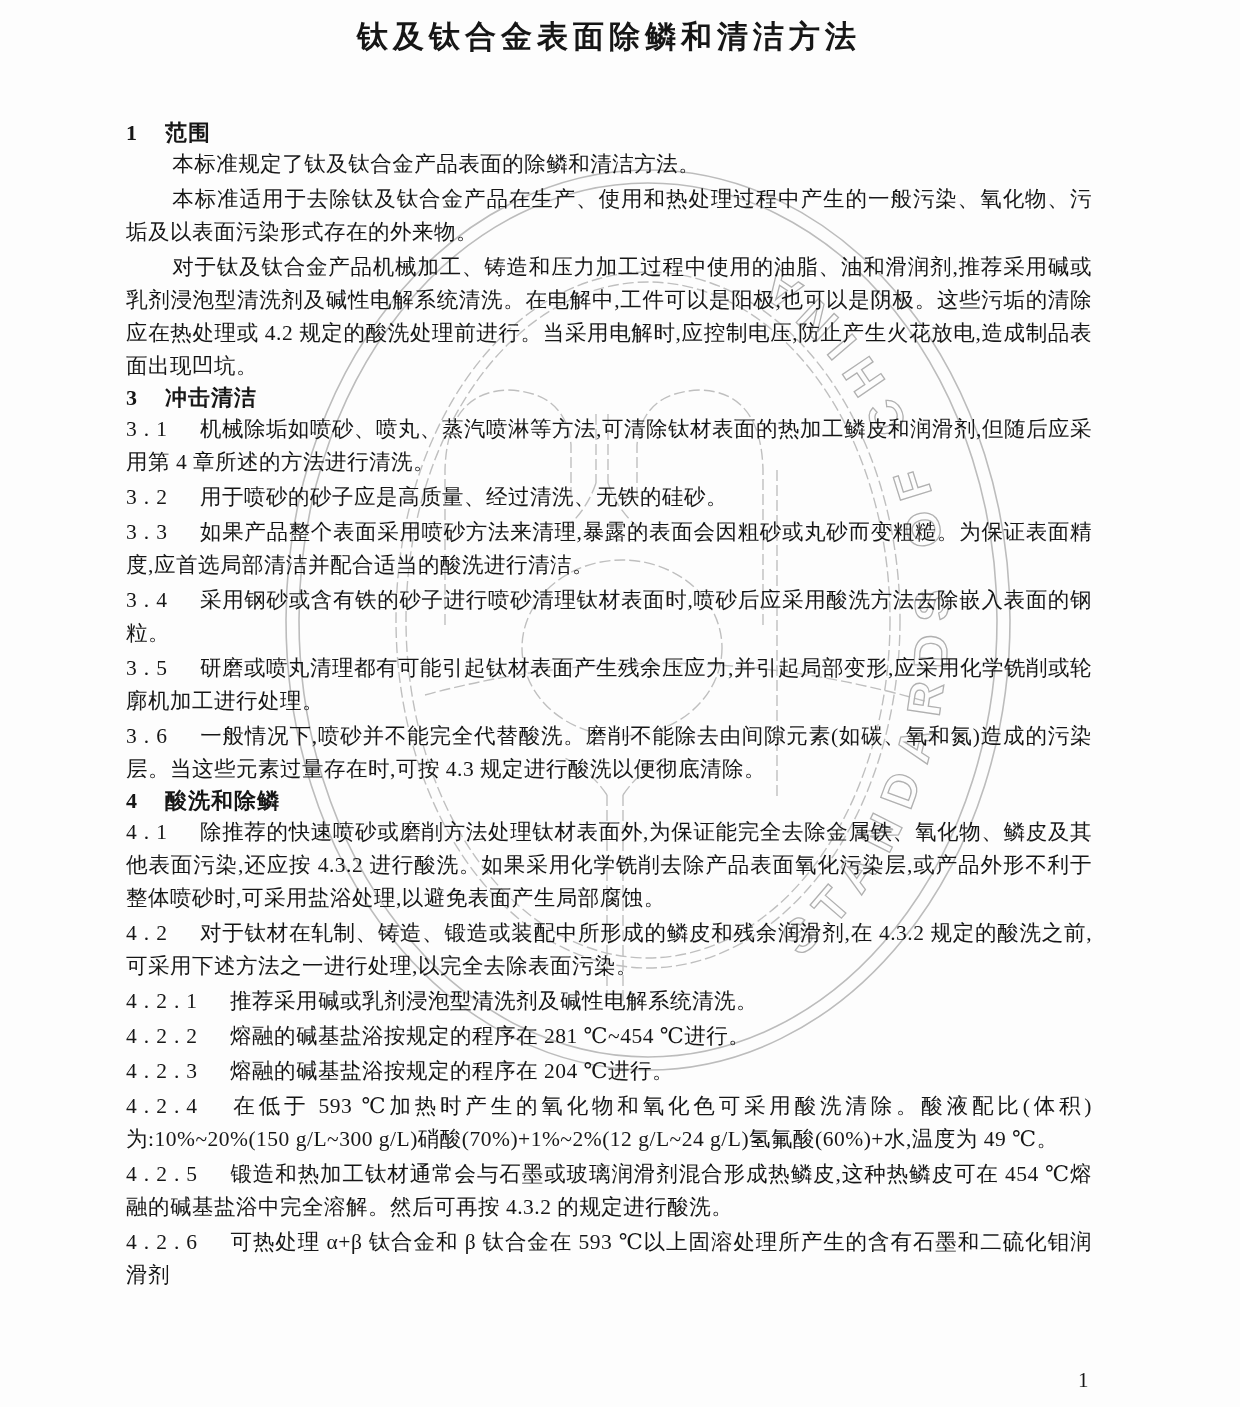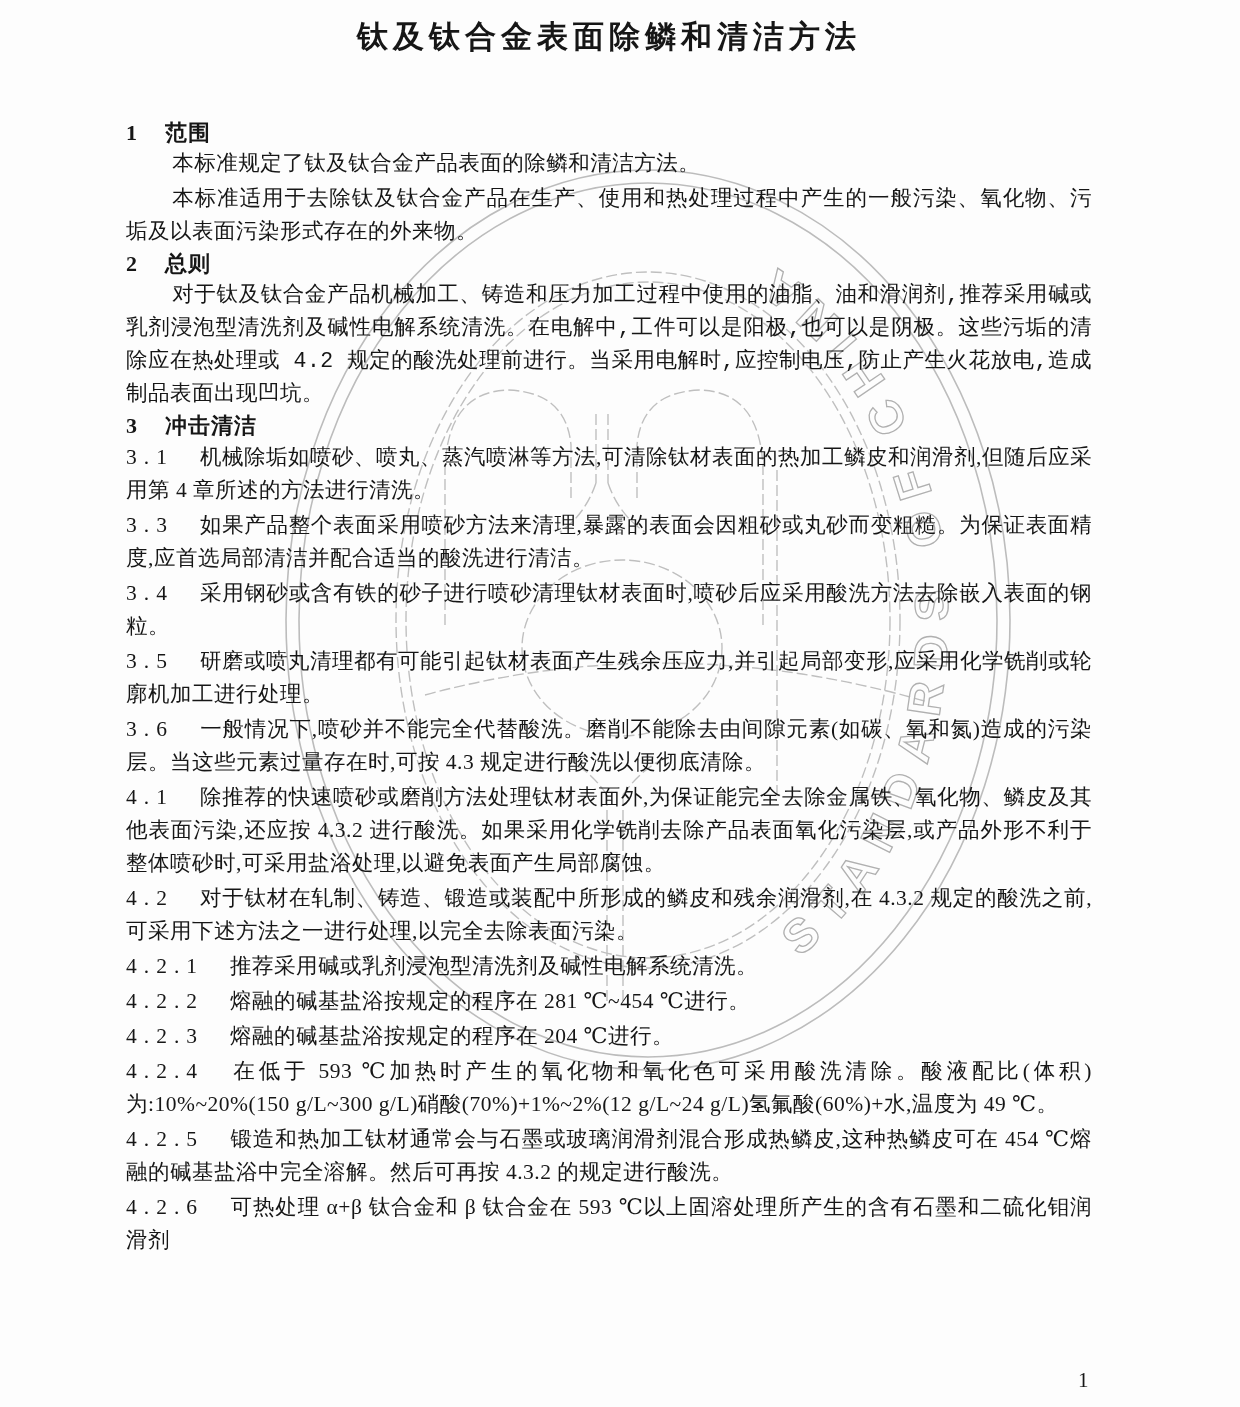--- a/index.html
+++ b/index.html
@@ -33,21 +33,21 @@
   .sec-h{
     margin:20px 0 22px 0;
     font-size:22px;font-weight:bold;line-height:26px;letter-spacing:1px;
   }
   .sec-h .n{margin-right:28px;letter-spacing:0;}
   .content p{margin:2px;}
   .para,.clause{
     font-size:21.5px;line-height:33px;letter-spacing:0.5px;
     text-align:justify;
   }
-  .para{text-indent:2.15em;font-family:Liberation Mono, monospace;}
+  .para{text-indent:2.15em;}
   .clause .n{letter-spacing:7px;margin-right:26px;}
   .page-num{
     position:absolute;left:1078px;top:1366px;z-index:2;
     font-size:21px;line-height:28px;
   }
 </style>
 </head>
 <body>
 
 <div class="page">
@@ -90,34 +90,35 @@
 
     <h1 class="doc-title">钛及钛合金表面除鳞和清洁方法</h1>
 
     <div>
       <p class="sec-h"><span class="n">1</span><span>范围</span></p>
       <p class="para">本标准规定了钛及钛合金产品表面的除鳞和清洁方法。</p>
       <p class="para">本标准适用于去除钛及钛合金产品在生产、使用和热处理过程中产生的一般污染、氧化物、污垢及以表面污染形式存在的外来物。</p>
     </div>
 
     <div>
-      <p class="sec-h"><span class="n">2</span><span>总则</span></p>
       <p class="para">对于钛及钛合金产品机械加工、铸造和压力加工过程中使用的油脂、油和滑润剂,推荐采用碱或乳剂浸泡型清洗剂及碱性电解系统清洗。在电解中,工件可以是阳极,也可以是阴极。这些污垢的清除应在热处理或 4.2 规定的酸洗处理前进行。当采用电解时,应控制电压,防止产生火花放电,造成制品表面出现凹坑。</p>
     </div>
 
     <div>
       <p class="sec-h"><span class="n">3</span><span>冲击清洁</span></p>
       <p class="clause"><span class="n">3.1</span><span>机械除垢如喷砂、喷丸、蒸汽喷淋等方法,可清除钛材表面的热加工鳞皮和润滑剂,但随后应采用第 4 章所述的方法进行清洗。</span></p>
+      <p class="clause"><span class="n">3.2</span><span>用于喷砂的砂子应是高质量、经过清洗、无铁的硅砂。</span></p>
       <p class="clause"><span class="n">3.3</span><span>如果产品整个表面采用喷砂方法来清理,暴露的表面会因粗砂或丸砂而变粗糙。为保证表面精度,应首选局部清洁并配合适当的酸洗进行清洁。</span></p>
       <p class="clause"><span class="n">3.4</span><span>采用钢砂或含有铁的砂子进行喷砂清理钛材表面时,喷砂后应采用酸洗方法去除嵌入表面的钢粒。</span></p>
       <p class="clause"><span class="n">3.5</span><span>研磨或喷丸清理都有可能引起钛材表面产生残余压应力,并引起局部变形,应采用化学铣削或轮廓机加工进行处理。</span></p>
       <p class="clause"><span class="n">3.6</span><span>一般情况下,喷砂并不能完全代替酸洗。磨削不能除去由间隙元素(如碳、氧和氮)造成的污染层。当这些元素过量存在时,可按 4.3 规定进行酸洗以便彻底清除。</span></p>
     </div>
 
     <div>
+      <p class="sec-h"><span class="n">4</span><span>酸洗和除鳞</span></p>
       <p class="clause"><span class="n">4.1</span><span>除推荐的快速喷砂或磨削方法处理钛材表面外,为保证能完全去除金属铁、氧化物、鳞皮及其他表面污染,还应按 4.3.2 进行酸洗。如果采用化学铣削去除产品表面氧化污染层,或产品外形不利于整体喷砂时,可采用盐浴处理,以避免表面产生局部腐蚀。</span></p>
       <p class="clause"><span class="n">4.2</span><span>对于钛材在轧制、铸造、锻造或装配中所形成的鳞皮和残余润滑剂,在 4.3.2 规定的酸洗之前,可采用下述方法之一进行处理,以完全去除表面污染。</span></p>
       <p class="clause"><span class="n">4.2.1</span><span>推荐采用碱或乳剂浸泡型清洗剂及碱性电解系统清洗。</span></p>
       <p class="clause"><span class="n">4.2.2</span><span>熔融的碱基盐浴按规定的程序在 281 ℃~454 ℃进行。</span></p>
       <p class="clause"><span class="n">4.2.3</span><span>熔融的碱基盐浴按规定的程序在 204 ℃进行。</span></p>
       <p class="clause"><span class="n">4.2.4</span><span>在低于 593 ℃加热时产生的氧化物和氧化色可采用酸洗清除。酸液配比(体积)为:10%~20%(150 g/L~300 g/L)硝酸(70%)+1%~2%(12 g/L~24 g/L)氢氟酸(60%)+水,温度为 49 ℃。</span></p>
       <p class="clause"><span class="n">4.2.5</span><span>锻造和热加工钛材通常会与石墨或玻璃润滑剂混合形成热鳞皮,这种热鳞皮可在 454 ℃熔融的碱基盐浴中完全溶解。然后可再按 4.3.2 的规定进行酸洗。</span></p>
       <p class="clause"><span class="n">4.2.6</span><span>可热处理 α+β 钛合金和 β 钛合金在 593 ℃以上固溶处理所产生的含有石墨和二硫化钼润滑剂</span></p>
     </div>
 

